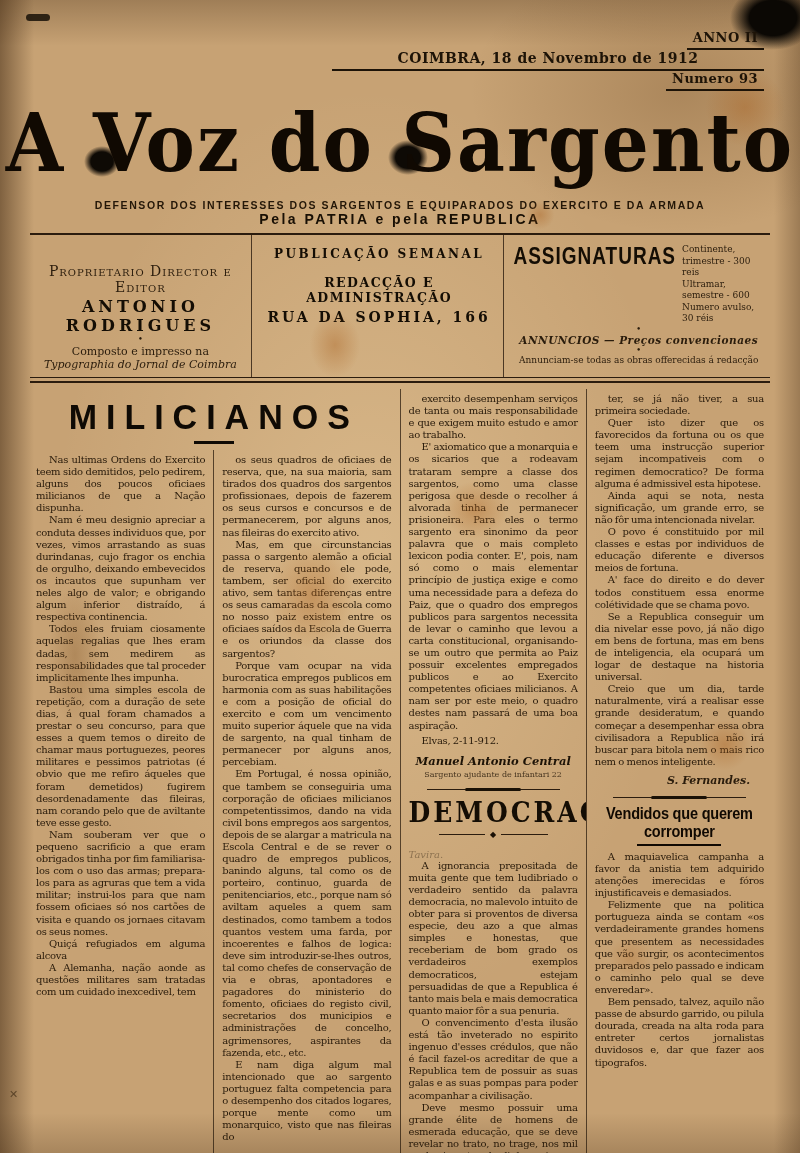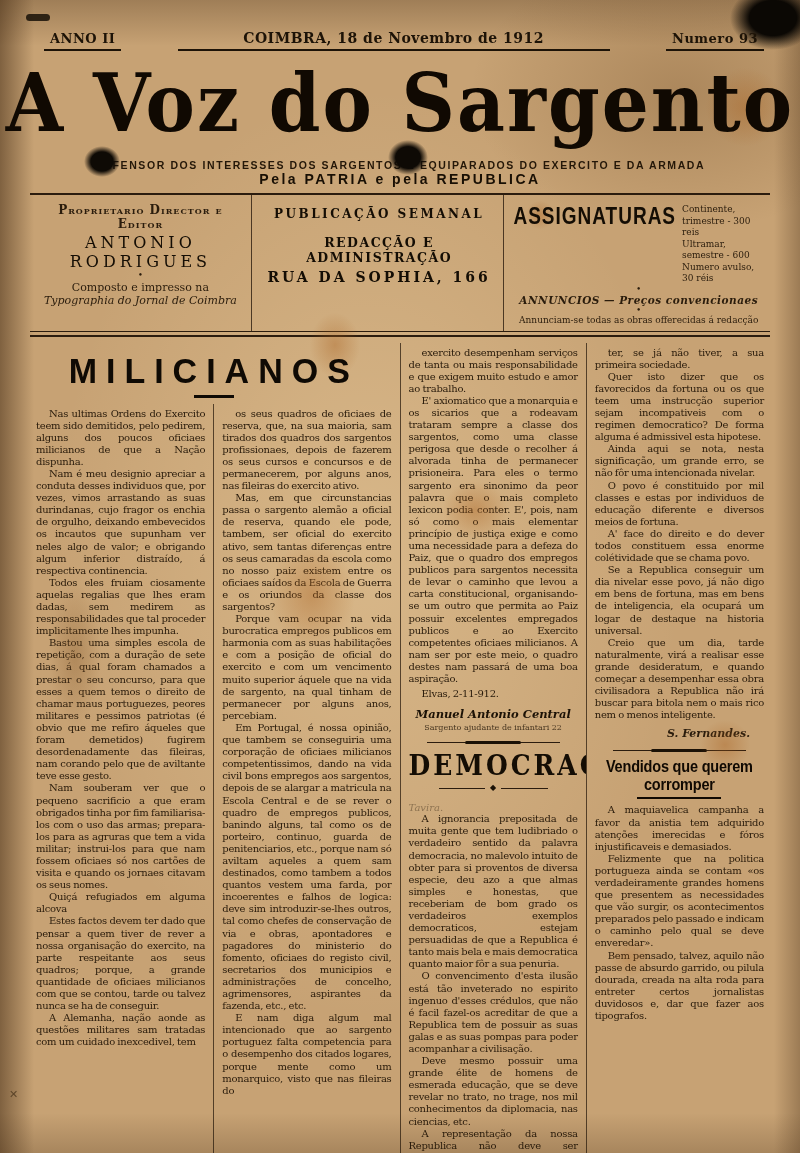--- a/index.html
+++ b/index.html
@@ -28,39 +28,39 @@
   .s8{left:600px;top:930px;width:60px;height:55px;background:radial-gradient(closest-side, rgba(168,94,28,.25), rgba(168,94,28,0) 72%);}
   .blob{position:absolute;border-radius:50%;background:radial-gradient(closest-side,#0e0a05 62%, rgba(14,10,5,0));}
   .blob1{left:84px;top:146px;width:36px;height:31px;}
   .blob2{left:388px;top:140px;width:40px;height:35px;}
   .corner-tr{position:absolute;right:-16px;top:-14px;width:86px;height:64px;border-radius:50%;
     background:radial-gradient(closest-side,#0b0804 55%, rgba(11,8,4,0));}
   .dash-tl{position:absolute;left:26px;top:14px;width:24px;height:7px;border-radius:4px;background:#171007;opacity:.85;}
   .cross-bl{position:absolute;left:9px;top:1088px;font-size:11px;color:#3a2812;opacity:.65;}
   
   .topbar{position:relative;display:flex;justify-content:space-between;align-items:flex-end;
-    padding:30px 36px 0 44px;font-weight:bold;}
+    padding:30px 36px 0 44px;font-weight:bold;flex-direction:column;}
   .topbar .cell{border-bottom:2px solid #1d1307;padding:0 6px 3px 6px;font-size:13px;letter-spacing:.5px;color:#1d1307;}
   .topbar .mid{font-size:14px;min-width:420px;text-align:center;border-bottom-width:2px;}
   
   .title{margin-top:4px;text-align:center;font-family:"DejaVu Serif",serif;font-weight:bold;
     font-size:74px;line-height:96px;color:#100902;letter-spacing:2px;transform:scaleY(1.08);}
   .subtitle{margin-top:8px;text-align:center;font-family:"Liberation Sans",sans-serif;
     font-size:10.5px;font-weight:bold;letter-spacing:1.6px;color:#241708;}
   .motto{text-align:center;font-family:"Liberation Sans",sans-serif;
     font-size:14px;font-weight:bold;letter-spacing:2.5px;color:#180f04;}
   .double-rule{height:3px;border-top:1px solid #2b1c0e;border-bottom:2px solid #2b1c0e;margin:0 30px;}
   .mast-row{display:flex;margin:0 30px;border-top:2px solid #2b1c0e;}
   .mast-cell{padding:8px 6px 6px 6px;text-align:center;}
   .mast-cell+.mast-cell{border-left:1px solid rgba(43,28,14,.8);padding-left:9px;}
   .mc1{width:30%;}
   .mc2{width:34%;}
   .mc3{width:36%;}
-  .owner-label{font-size:12px;letter-spacing:1px;font-variant:small-caps;font-weight:bold;}
-  .owner-name{font-size:16px;font-weight:normal;letter-spacing:4px;margin-top:2px;color:#140d04;}
+  .owner-label{font-size:14px;letter-spacing:1px;font-variant:small-caps;font-weight:normal;margin-top:20px;}
+  .owner-name{font-size:16px;font-weight:bold;letter-spacing:4px;margin-top:2px;color:#140d04;}
   .bullet{font-size:9px;line-height:8px;}
   .printed1{font-size:11px;margin-top:2px;}
   .printed2{font-size:11px;font-style:italic;}
   .pub{font-size:12px;font-weight:bold;letter-spacing:2.5px;margin-top:4px;color:#140d04;}
   .redac{font-size:12.5px;font-weight:bold;letter-spacing:1.5px;margin-top:14px;color:#140d04;}
   .addr{font-size:14px;font-weight:bold;letter-spacing:3px;margin-top:4px;color:#140d04;}
   .assig-top{display:flex;align-items:flex-start;gap:6px;}
   .assig-label{font-family:"Liberation Sans",sans-serif;font-weight:bold;font-size:19px;letter-spacing:1px;
     transform:scaleY(1.25);transform-origin:top left;color:#140d04;}
   .assig-lines{text-align:left;font-size:9px;line-height:11.5px;padding-top:1px;}
@@ -166,21 +166,20 @@
       </div>
       <div class="two-cols">
         <div class="col divided">
           <div>
               <p>Nas ultimas Ordens do Exercito teem sido demitidos, pelo pedirem, alguns dos poucos oficiaes milicianos de que a Nação dispunha.</p>
               <p>Nam é meu designio apreciar a conduta desses individuos que, por vezes, vimos arrastando as suas durindanas, cujo fragor os enchia de orgulho, deixando embevecidos os incautos que supunham ver neles algo de valor; e obrigando algum inferior distraído, á respectiva continencia.</p>
               <p>Todos eles fruiam ciosamente aquelas regalias que lhes eram dadas, sem medirem as responsabilidades que tal proceder implicitamente lhes impunha.</p>
               <p>Bastou uma simples escola de repetição, com a duração de sete dias, á qual foram chamados a prestar o seu concurso, para que esses a quem temos o direito de chamar maus portuguezes, peores militares e pessimos patriotas (é obvio que me refiro áqueles que foram demetidos) fugirem desordenadamente das fileiras, nam corando pelo que de aviltante teve esse gesto.</p>
               <p>Nam souberam ver que o pequeno sacrificio a que eram obrigados tinha por fim familiarisa-los com o uso das armas; prepara-los para as agruras que tem a vida militar; instrui-los para que nam fossem oficiaes só nos cartões de visita e quando os jornaes citavam os seus nomes.</p>
               <p>Quiçá refugiados em alguma alcova</p>
-              <p>Estes factos devem ter dado que pensar a quem tiver de rever a nossa organisação do exercito, na parte respeitante aos seus quadros; porque, a grande quantidade de oficiaes milicianos com que se contou, tarde ou talvez nunca se ha de conseguir.</p>
               <p>A Alemanha, nação aonde as questões militares sam tratadas com um cuidado inexcedivel, tem</p>
             </div>
         </div>
         <div class="col">
           <div>
               <p>os seus quadros de oficiaes de reserva, que, na sua maioria, sam tirados dos quadros dos sargentos profissionaes, depois de fazerem os seus cursos e concursos e de permanecerem, por alguns anos, nas fileiras do exercito ativo.</p>
               <p>Mas, em que circunstancias passa o sargento alemão a oficial de reserva, quando ele pode, tambem, ser oficial do exercito ativo, sem tantas diferenças entre os seus camaradas da escola como no nosso paiz existem entre os oficiaes saídos da Escola de Guerra e os oriundos da classe dos sargentos?</p>
               <p>Porque vam ocupar na vida burocratica empregos publicos em harmonia com as suas habilitações e com a posição de oficial do exercito e com um vencimento muito superior áquele que na vida de sargento, na qual tinham de permanecer por alguns anos, percebiam.</p>
               <p>Em Portugal, é nossa opinião, que tambem se conseguiria uma corporação de oficiaes milicianos competentissimos, dando na vida civil bons empregos aos sargentos, depois de se alargar a matricula na Escola Central e de se rever o quadro de empregos publicos, banindo alguns, tal como os de porteiro, continuo, guarda de penitenciarios, etc., porque nam só aviltam aqueles a quem sam destinados, como tambem a todos quantos vestem uma farda, por incoerentes e falhos de logica: deve sim introduzir-se-lhes outros, tal como chefes de conservação de via e obras, apontadores e pagadores do ministerio do fomento, oficiaes do registo civil, secretarios dos municipios e administrações de concelho, agrimensores, aspirantes da fazenda, etc., etc.</p>
               <p>E nam diga algum mal intencionado que ao sargento portuguez falta competencia para o desempenho dos citados logares, porque mente como um monarquico, visto que nas fileiras do</p>

